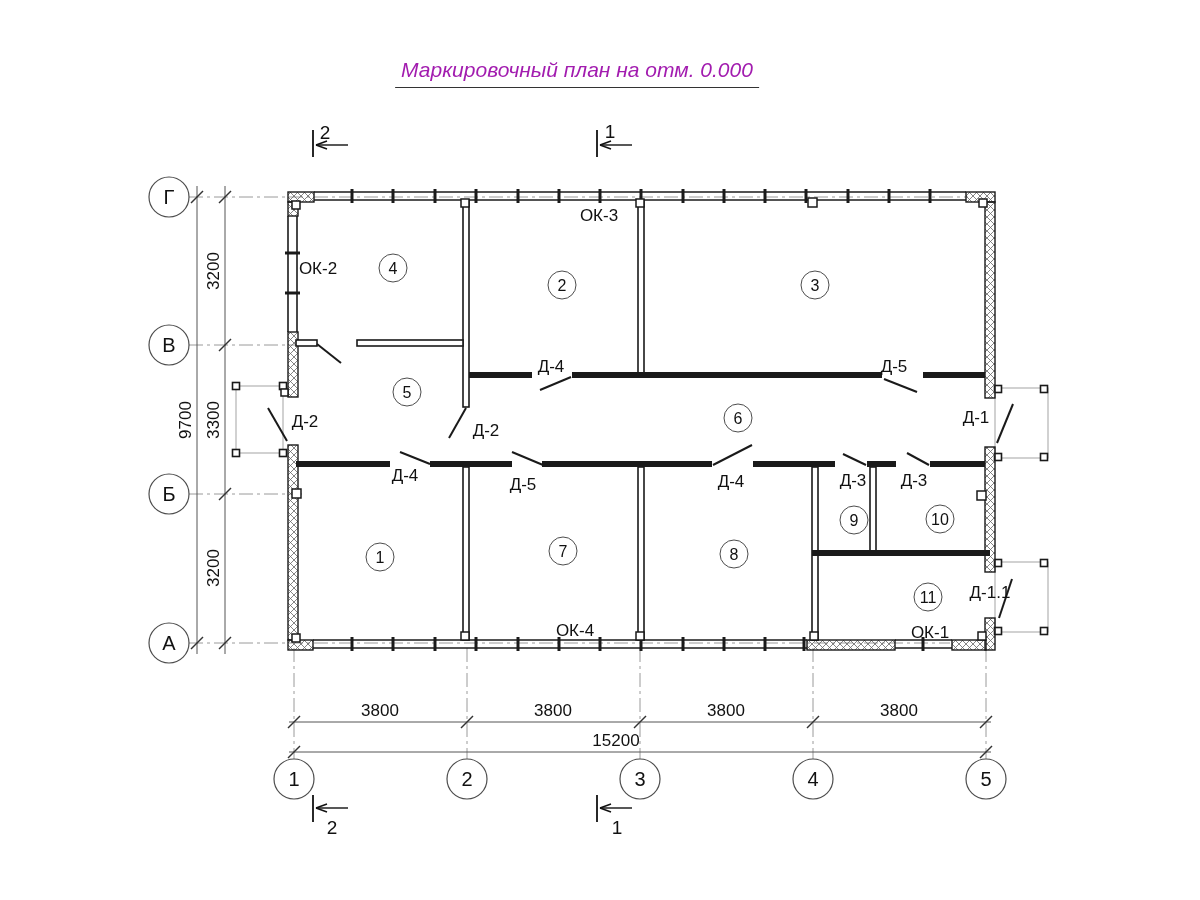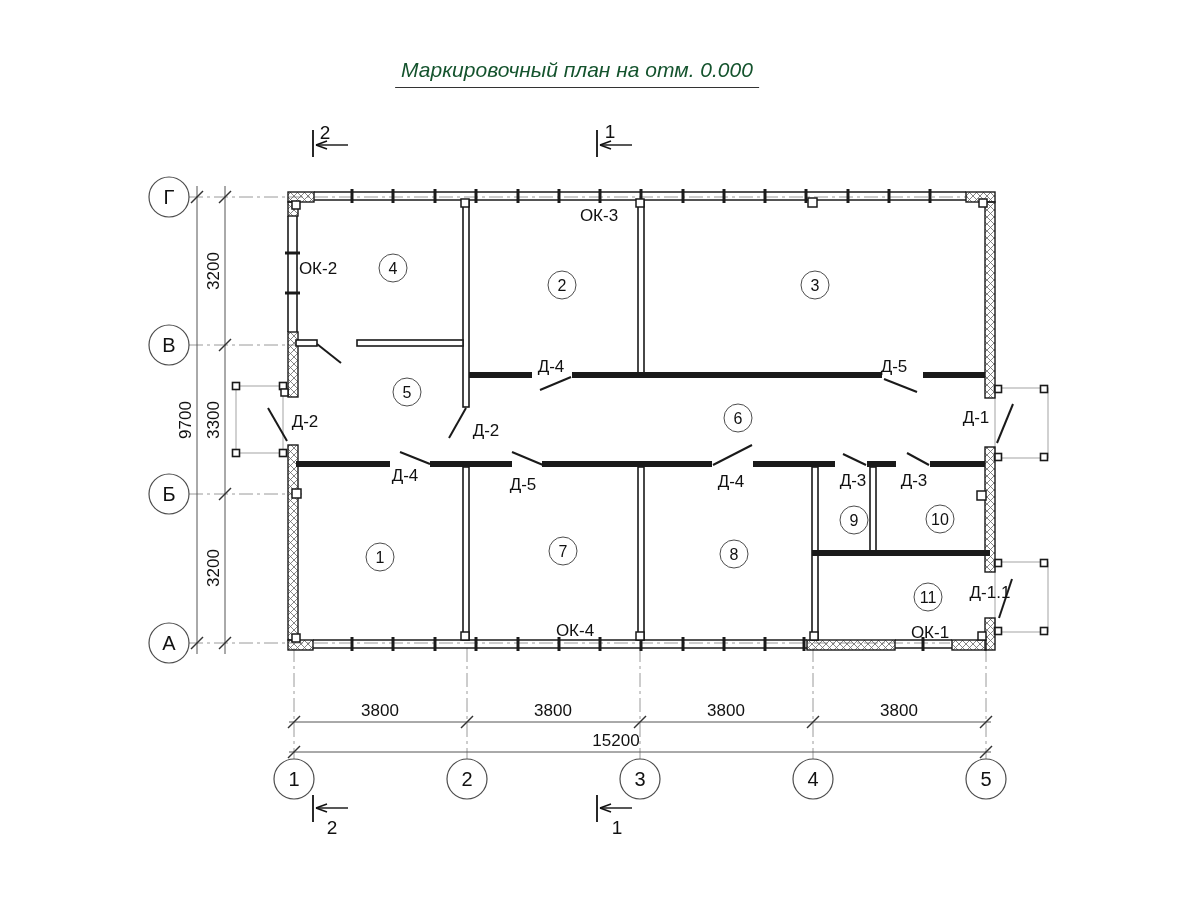--- a/index.html
+++ b/index.html
@@ -1,20 +1,20 @@
 <!DOCTYPE html>
 <html><head>
 <meta charset="utf-8">
 <style>
   html,body{margin:0;padding:0;background:#fff;}
   #stage{position:relative;width:1200px;height:900px;background:#ffffff;overflow:hidden;
          font-family:"Liberation Sans",sans-serif;}
   #plan-title{position:absolute;top:58px;left:577px;transform:translateX(-50%);
 
-    font-style:italic;font-size:21px;color:#14532d;white-space:nowrap;
+    font-style:italic;font-size:21px;color:#a21caf;white-space:nowrap;
     border-bottom:1.6px solid #333;padding:0 6px 5px 6px;}
   svg text{font-family:"Liberation Sans",sans-serif;fill:#111;}
 </style>
 </head>
 <body>
 
 <div id="stage">
   <div id="plan-title">Маркировочный план на отм. 0.000</div>
   <svg id="plan-svg" width="1200" height="900" viewBox="0 0 1200 900">
       <defs>

